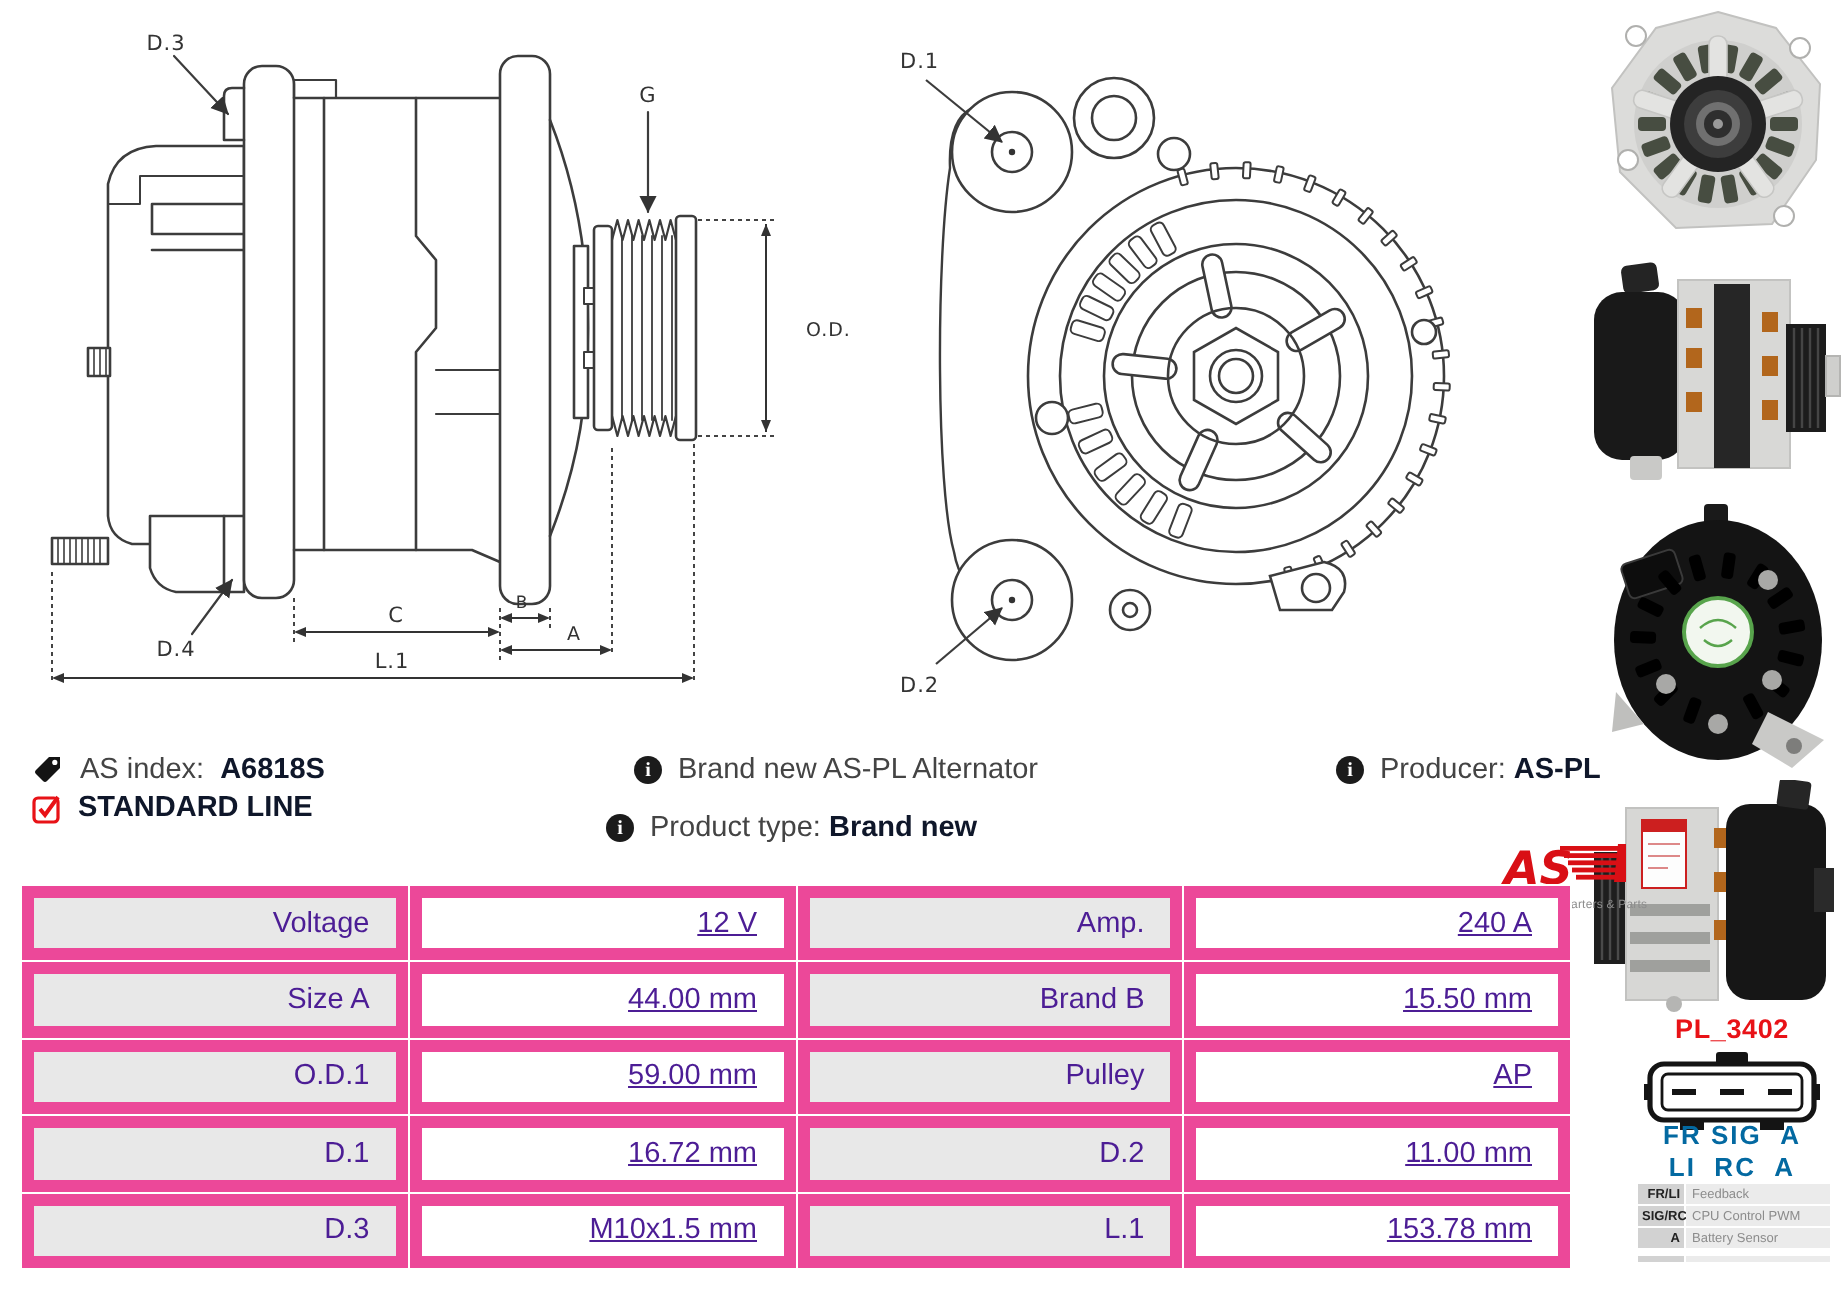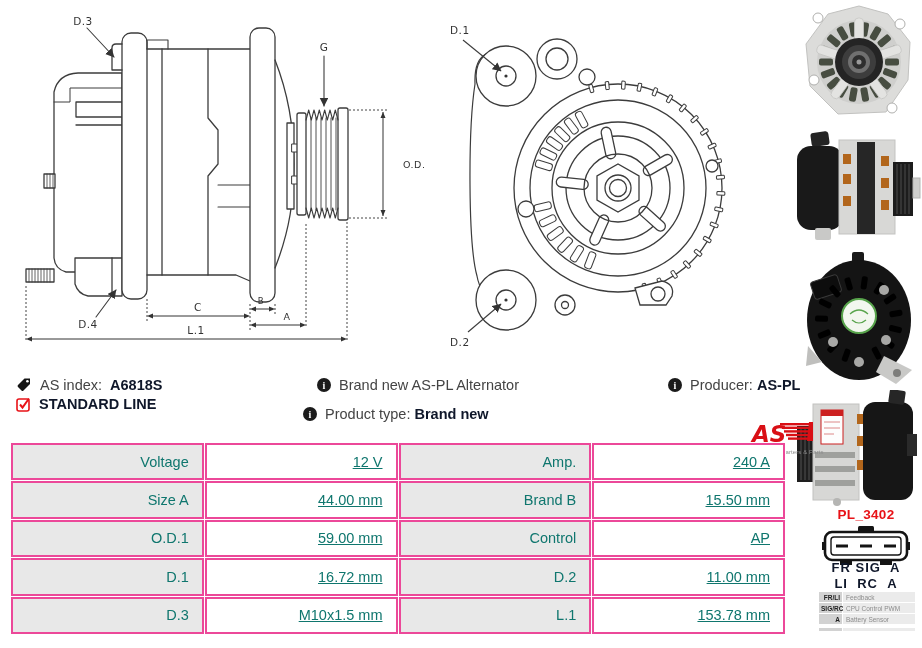--- a/index.html
+++ b/index.html
@@ -12,30 +12,30 @@
   .inforow{position:absolute;display:flex;align-items:center;gap:8px;font-size:14.5px;color:#444;white-space:nowrap;}
   .inforow b{color:#0f172a;}
   .red{color:#e81217;}
   .ii{width:14px;height:14px;border-radius:50%;background:#1b1b1b;color:#fff;display:inline-flex;
       align-items:center;justify-content:center;flex:0 0 14px;}
   .ii::before{content:"i";font:bold 10px "Liberation Serif",serif;}
 
   
   table.spec{position:absolute;left:10px;top:442px;width:776px;height:193px;border-collapse:separate;
              border-spacing:1px;table-layout:fixed;background:#fff;}
-  table.spec td{border:2px solid #ec4899;font-size:14.5px;color:#0f766e;text-align:right;
+  table.spec td{border:6px solid #ec4899;font-size:14.5px;color:#4c1d95;text-align:right;
                 padding:0 13px 0 0;height:25px;overflow:hidden;}
   td.lbl{background:#e8e8e8;}
   td.val{background:#ffffff;text-decoration:underline;}
 
   
   .plug-title{position:absolute;left:812px;top:507px;width:108px;text-align:center;
               font-size:13.5px;font-weight:bold;color:#e81217;letter-spacing:.3px;}
   .pinline{position:absolute;left:812px;width:108px;text-align:center;font-size:13px;font-weight:bold;
-           color:#0f172a;letter-spacing:1px;}
+           color:#0369a1;letter-spacing:1px;}
   .mini{position:absolute;left:819px;width:97px;display:grid;grid-template-columns:23px 72px;gap:1px;}
   .mini .p{background:#d2d2d2;color:#222;font-weight:bold;font-size:6.5px;text-align:right;padding:1.5px 2px;}
   .mini .d{background:#ebebeb;color:#8c8c8c;font-size:6.5px;padding:1.5px 3px;white-space:nowrap;overflow:hidden;}
 
   
   .aslogo{position:absolute;left:726px;top:421px;width:68px;text-align:center;margin-left:20px;}
   .aslogo .cap{font-size:6px;color:#8d8d8d;white-space:nowrap;margin-top:-2px;letter-spacing:.1px;}
 </style>
 </head>
 <body>
@@ -390,21 +390,21 @@
   </tr>
   <tr>
     <td class="lbl">Size A</td>
     <td class="val">44.00 mm</td>
     <td class="lbl">Brand B</td>
     <td class="val">15.50 mm</td>
   </tr>
   <tr>
     <td class="lbl">O.D.1</td>
     <td class="val">59.00 mm</td>
-    <td class="lbl">Control</td>
+    <td class="lbl">Pulley</td>
     <td class="val">AP</td>
   </tr>
   <tr>
     <td class="lbl">D.1</td>
     <td class="val">16.72 mm</td>
     <td class="lbl">D.2</td>
     <td class="val">11.00 mm</td>
   </tr>
   <tr>
     <td class="lbl">D.3</td>

